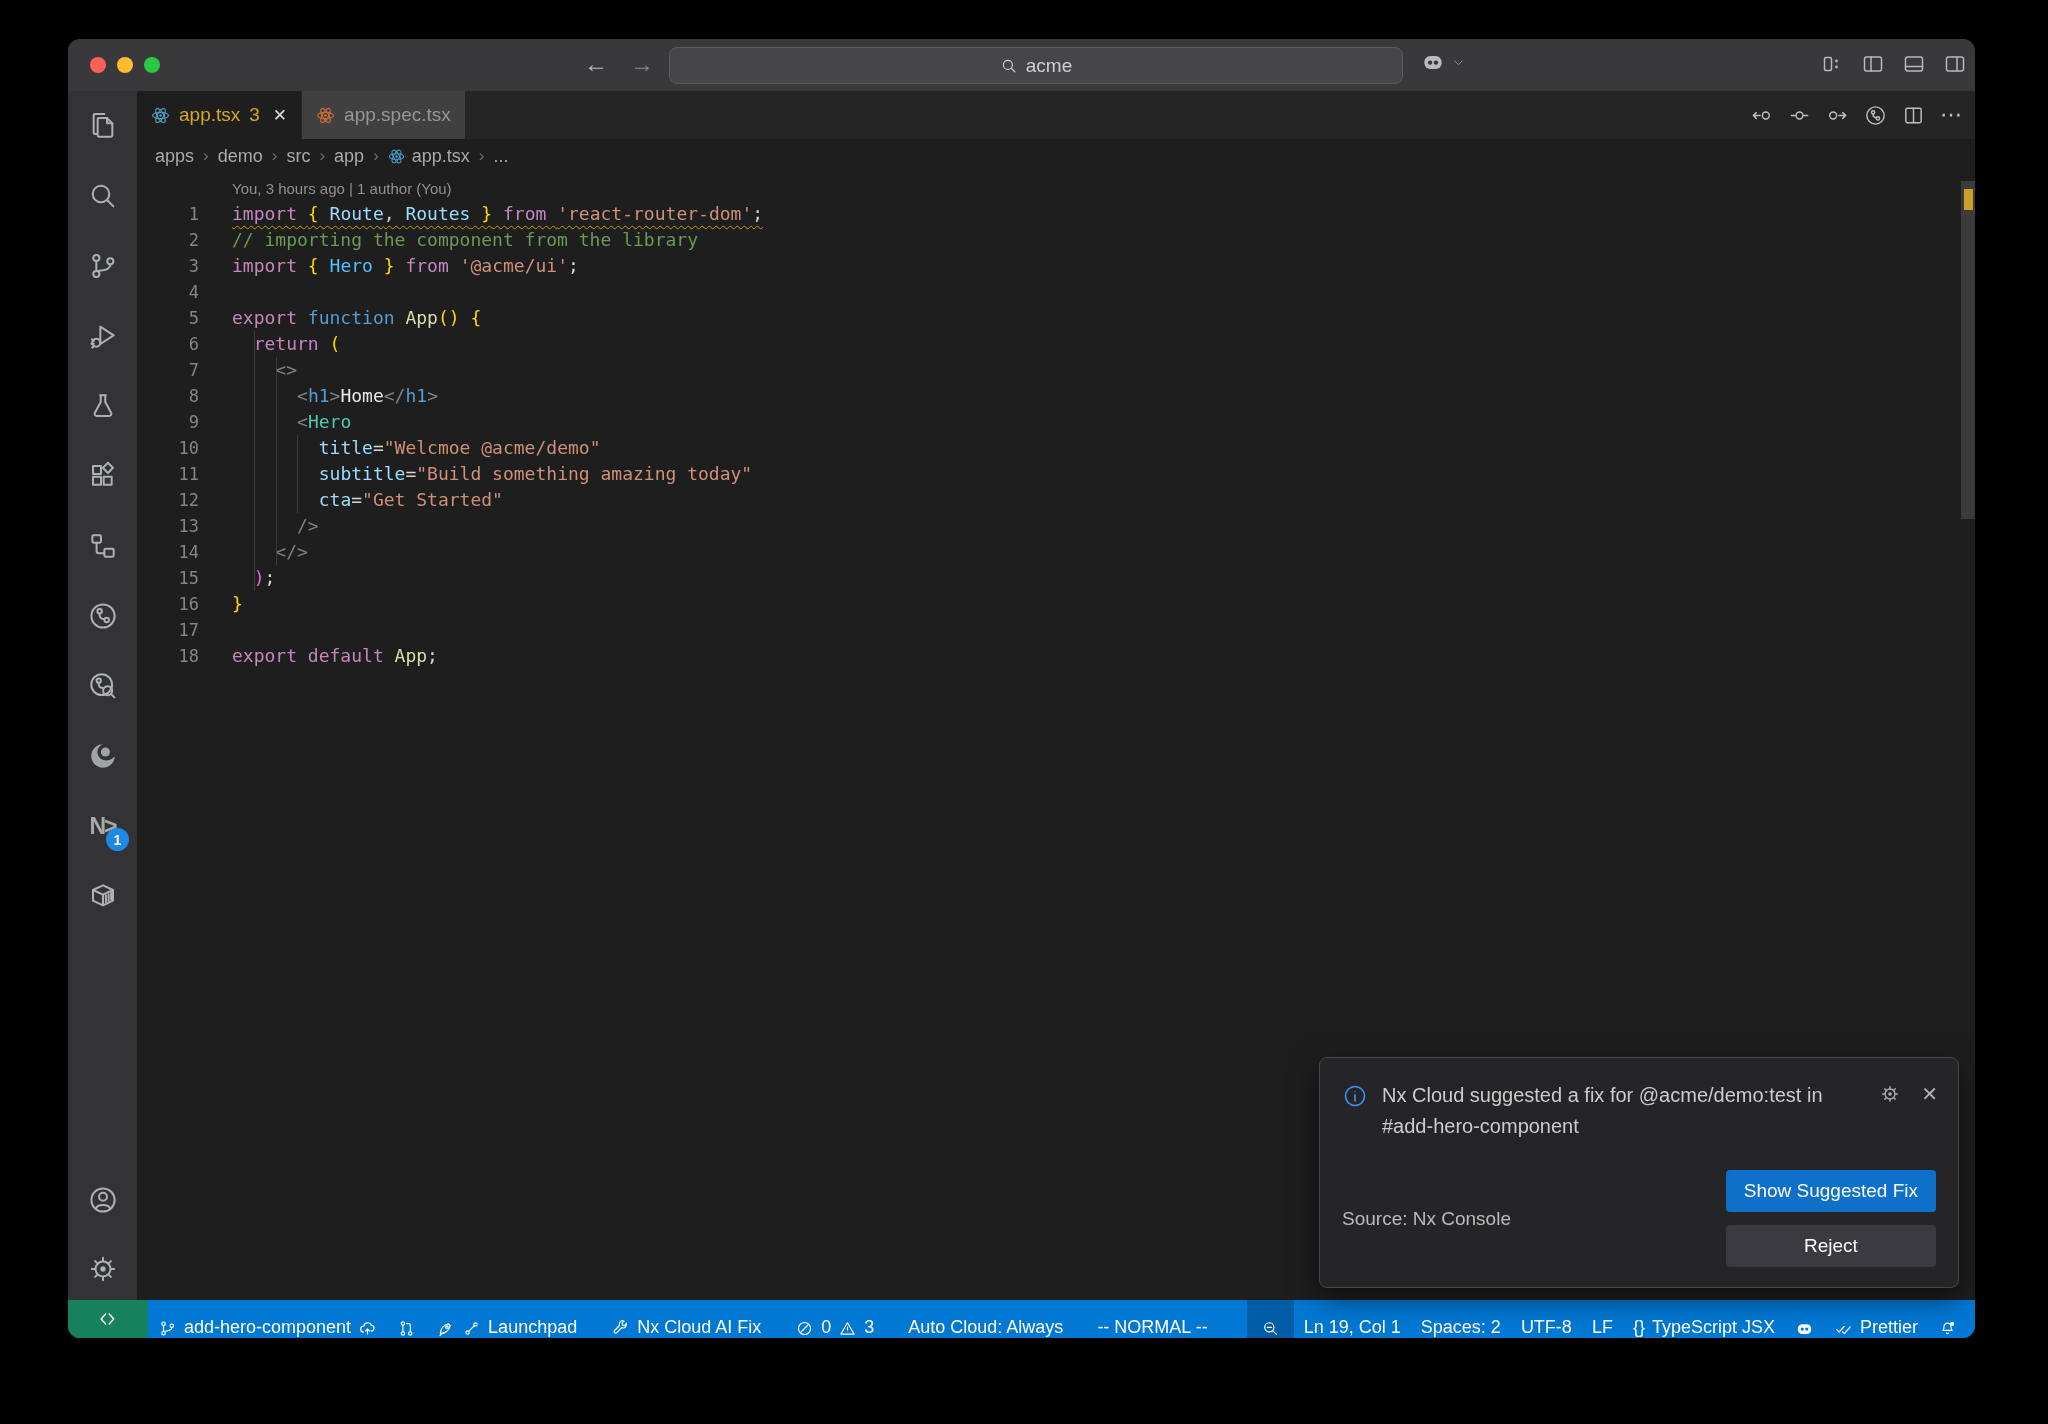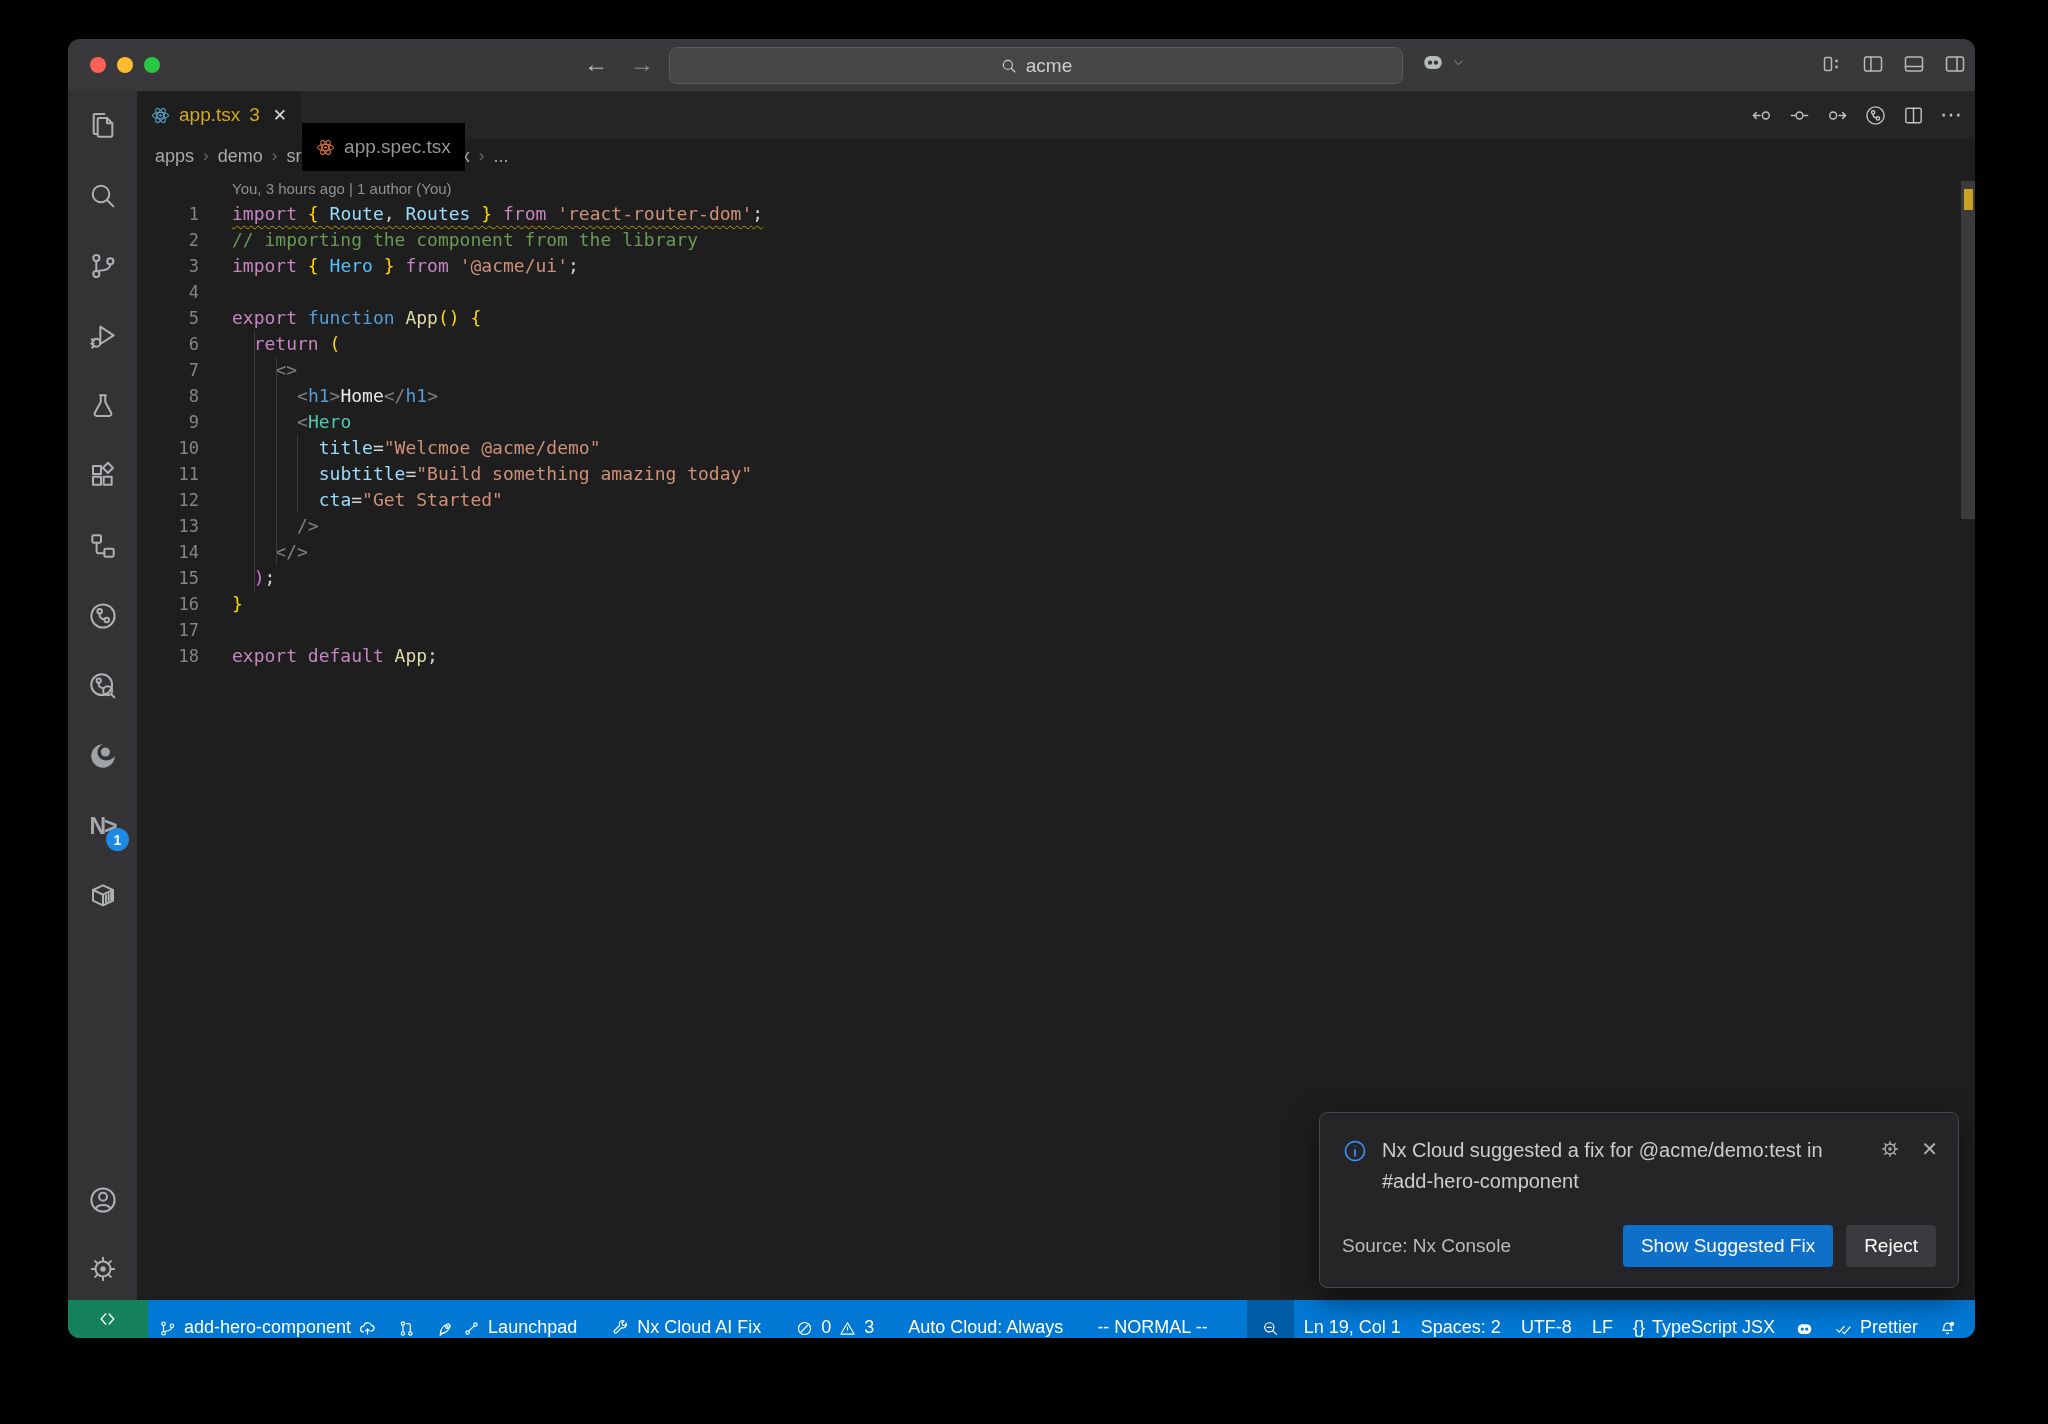--- a/index.html
+++ b/index.html
@@ -32,21 +32,21 @@
   .nx-glyph { font-weight:800; font-size:23px; letter-spacing:-2px; color:#A6A9AB; }
   .nx-badge { position:absolute; right:8px; bottom:10px; width:23px; height:23px; border-radius:50%;
     background:#1E88E5; color:#fff; font-size:14px; font-weight:700; display:flex; align-items:center; justify-content:center; }
 
   #editorcol { flex:1; display:flex; flex-direction:column; min-width:0; }
 
   
   #tabbar { position:relative; height:48px; background:#252526; display:flex; flex:0 0 auto; }
   .tab { height:48px; display:flex; align-items:center; gap:9px; padding:0 14px; font-size:19px; }
   .tab.active { background:#1E1E1E; }
-  .tab.inactive { background:#000000; margin-left:1px;margin-top:32px; }
+  .tab.inactive { background:#404040; margin-left:1px; }
   .tab-label-warn { color:#D2A822; }
   .tab-badge { color:#D2A822; }
   .tab-close { color:#D8D8D8; font-size:17px; margin-left:4px; }
   .tab.inactive .tab-label { color:#969696; }
   .editor-actions { position:absolute; right:12px; top:0; height:48px; display:flex; align-items:center; gap:15px; color:#C0C0C0; }
   .editor-actions svg { width:23px; height:23px; }
   .ellipsis { font-size:22px; letter-spacing:1px; color:#C0C0C0; }
 
   
   #breadcrumbs { height:34px; background:#1E1E1E; display:flex; align-items:center; gap:9px;
@@ -83,21 +83,21 @@
 
   
   #toast { position:absolute; right:16px; bottom:50px; width:640px; background:#252528;
     border:1px solid #47474B; border-radius:8px; box-shadow:0 10px 30px rgba(0,0,0,0.55);
     padding:22px 22px 20px 22px; }
   .toast-head { display:flex; gap:14px; }
   .toast-msg { max-width:460px; font-size:20px; line-height:1.55; color:#CCCCCC; }
   .toast-icons { position:absolute; right:20px; top:24px; display:flex; gap:20px; color:#B0B0B0; align-items:center; }
   .toast-foot { display:flex; justify-content:space-between; align-items:center; margin-top:28px; }
   .toast-src { color:#BBBBBB; font-size:19px; }
-  .toast-btns { display:flex; gap:13px; }
+  .toast-btns { display:flex; gap:13px;flex-direction:column; }
   .btn { border:none; border-radius:4px; font-size:19px; padding:10px 18px; color:#fff;
     font-family:"Liberation Sans", sans-serif; }
   .btn-primary { background:#0E70C8; }
   .btn-secondary { background:#3B3B3F; }
   .toast-close { font-size:20px; }
 </style>
 </head>
 <body>
 
 <div id="window">

